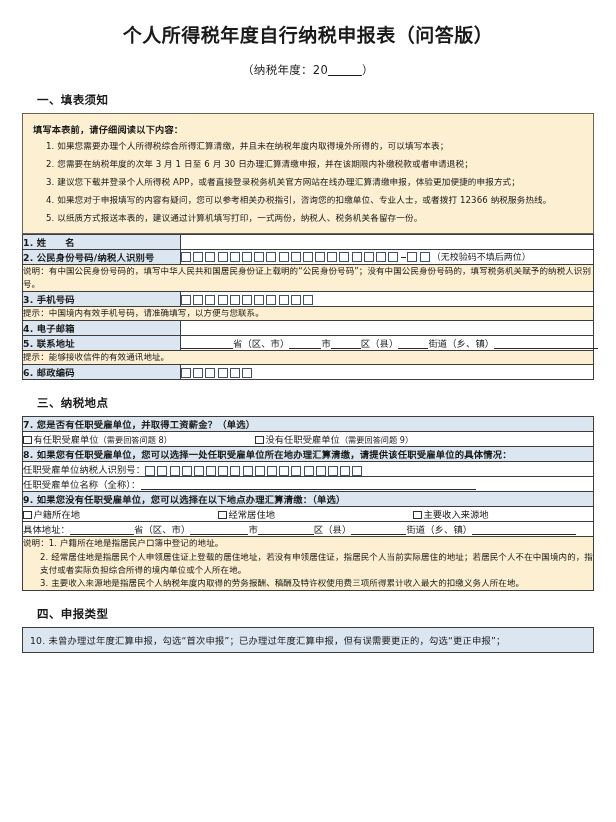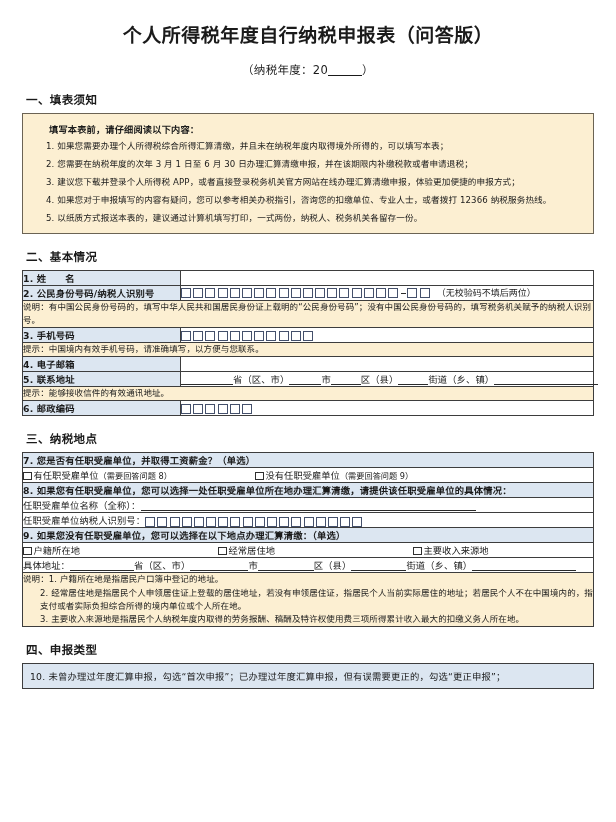--- a/index.html
+++ b/index.html
@@ -45,35 +45,35 @@
     width: 34px;
     border-bottom: 1px solid #1a1a1a;
     vertical-align: -2px;
     height: 10px;
   }
 
   
   .section-head {
     font-size: 11.5px;
     font-weight: bold;
-    margin: 14px 0 6px 4px;
+    margin: 14px 0 6px 15px;
     letter-spacing: 0.4px;
   }
 
   
   .notice-box {
     border: 1.3px solid #6b6354;
     background: #fcefd2;
     padding: 6px 9px 7px 9px;
     margin: 0 0 0 0;
   }
   .notice-title {
     font-size: 9.2px;
     font-weight: bold;
-    margin: 2px 0 5px 17px;
+    margin: 2px 0 5px 1px;
     letter-spacing: 0.2px;
   }
   .notice-item {
     font-size: 8.6px;
     line-height: 1.35;
     margin: 0 0 6.5px 14px;
     letter-spacing: 0.1px;
   }
   .notice-item:last-child { margin-bottom: 1px; }
 
@@ -147,21 +147,20 @@
     width: 5px;
     height: 1px;
     background: #2a2a2a;
     vertical-align: middle;
     margin: 0 1.5px 0 0.5px;
     line-height: 0;
   }
   .suffix {
     font-size: 9px;
     vertical-align: middle;
-    margin-left: 5px;
     line-height: 1;
   }
 
   
   .cbx {
     display: inline-block;
     width: 8.5px;
     height: 8.5px;
     border: 1px solid #2f2f2f;
     background: #fff;
@@ -226,21 +225,20 @@
 
   <div class="notice-box">
     <div class="notice-title">填写本表前，请仔细阅读以下内容：</div>
     <div class="notice-item">1. 如果您需要办理个人所得税综合所得汇算清缴，并且未在纳税年度内取得境外所得的，可以填写本表；</div>
     <div class="notice-item">2. 您需要在纳税年度的次年 3 月 1 日至 6 月 30 日办理汇算清缴申报，并在该期限内补缴税款或者申请退税；</div>
     <div class="notice-item">3. 建议您下载并登录个人所得税 APP，或者直接登录税务机关官方网站在线办理汇算清缴申报，体验更加便捷的申报方式；</div>
     <div class="notice-item">4. 如果您对于申报填写的内容有疑问，您可以参考相关办税指引，咨询您的扣缴单位、专业人士，或者拨打 12366 纳税服务热线。</div>
     <div class="notice-item">5. 以纸质方式报送本表的，建议通过计算机填写打印，一式两份，纳税人、税务机关各留存一份。</div>
   </div>
 
-  <div class="section-head">二、基本情况</div>
 
   <table class="form-table">
     <tbody>
       <tr>
         <td class="lbl">1. 姓　　名</td>
         <td class="val">&nbsp;</td>
       </tr>
       <tr>
         <td class="lbl">2. 公民身份号码/纳税人识别号</td>
         <td class="val">
@@ -300,28 +298,28 @@
             <span class="opt"><i class="cbx"></i><span>有任职受雇单位</span><span class="small">（需要回答问题 8）</span></span>
             <span class="opt"><i class="cbx"></i><span>没有任职受雇单位</span><span class="small">（需要回答问题 9）</span></span>
           </span>
         </td>
       </tr>
       <tr>
         <td class="rowh">8. 如果您有任职受雇单位，您可以选择一处任职受雇单位所在地办理汇算清缴，请提供该任职受雇单位的具体情况：</td>
       </tr>
       <tr>
         <td class="plain">
-          <span class="addr"><span>任职受雇单位名称（全称）：</span><i class="ul ul-long"></i></span>
-        </td>
-      </tr>
-      <tr>
-        <td class="plain">
           <span class="addr">任职受雇单位纳税人识别号：</span><span class="boxrow">
             <i class="bx"></i><i class="bx"></i><i class="bx"></i><i class="bx"></i><i class="bx"></i><i class="bx"></i><i class="bx"></i><i class="bx"></i><i class="bx"></i><i class="bx"></i><i class="bx"></i><i class="bx"></i><i class="bx"></i><i class="bx"></i><i class="bx"></i><i class="bx"></i><i class="bx"></i><i class="bx"></i>
           </span>
+        </td>
+      </tr>
+      <tr>
+        <td class="plain">
+          <span class="addr"><span>任职受雇单位名称（全称）：</span><i class="ul ul-long"></i></span>
         </td>
       </tr>
       <tr>
         <td class="rowh">9. 如果您没有任职受雇单位，您可以选择在以下地点办理汇算清缴：（单选）</td>
       </tr>
       <tr>
         <td class="plain">
           <span class="q9-opts">
             <span class="opt"><i class="cbx"></i><span>户籍所在地</span></span>
             <span class="opt"><i class="cbx"></i><span>经常居住地</span></span>

